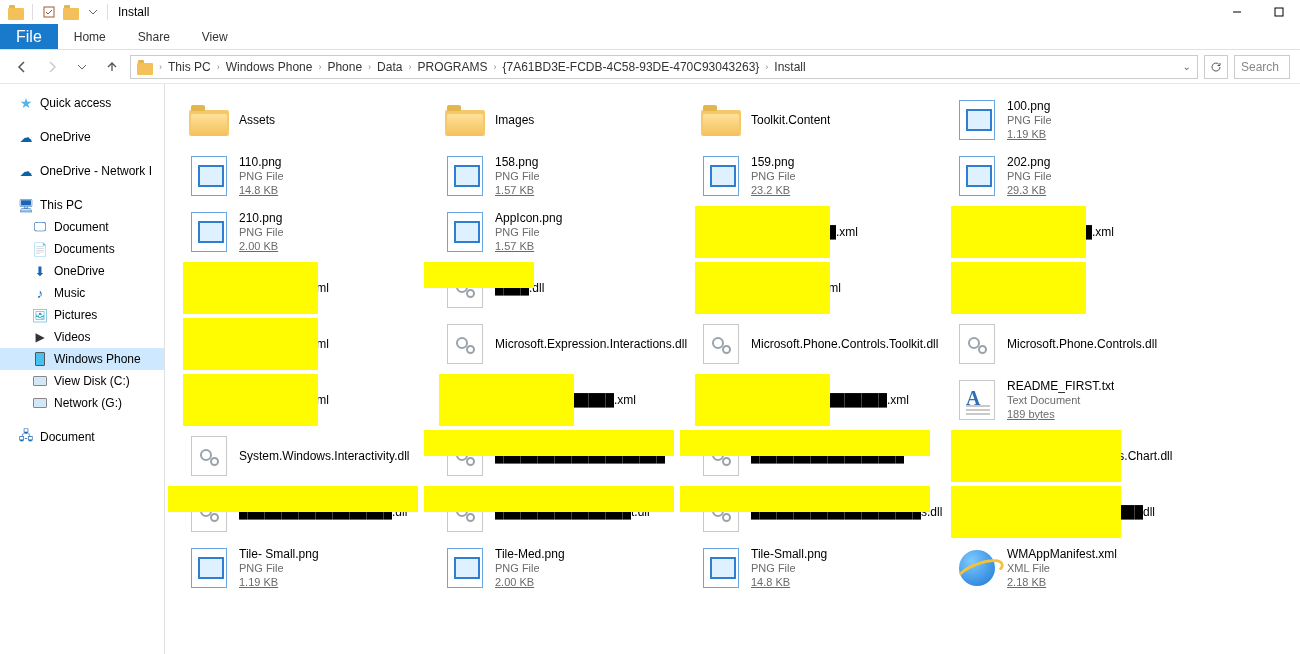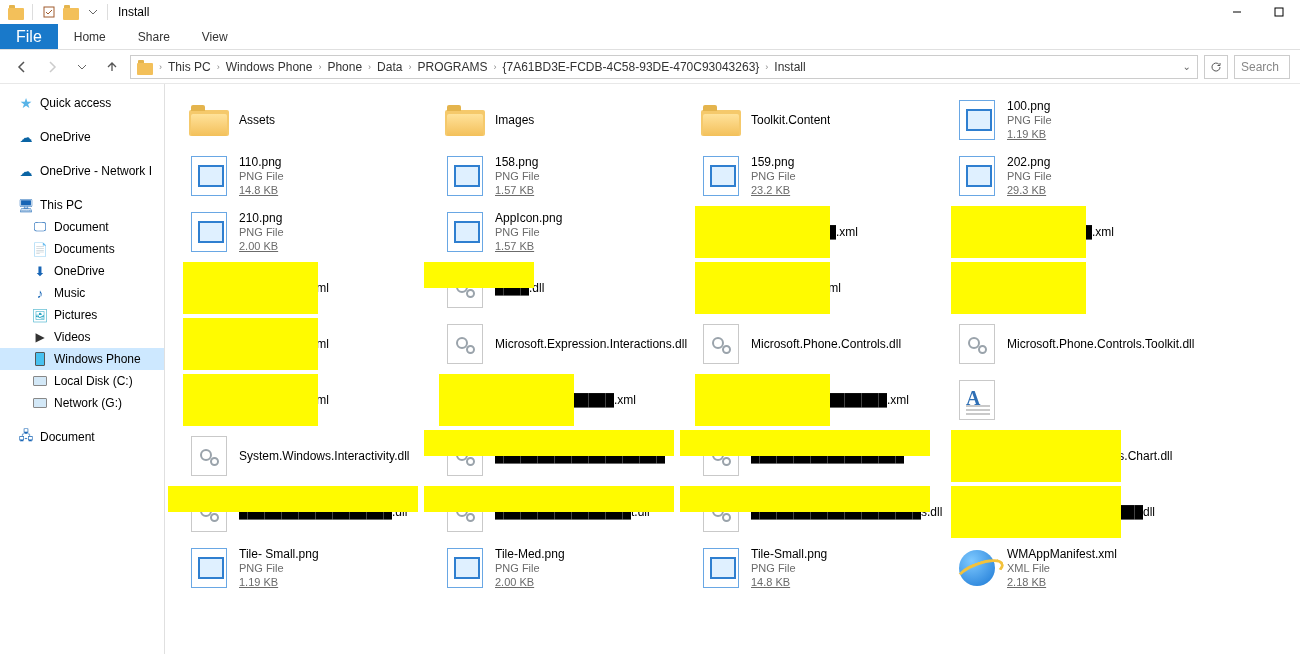--- a/index.html
+++ b/index.html
@@ -242,21 +242,21 @@
       <div class="np-item child selected">
           <span class="icon">
             <div class="phone16"></div>
           </span>
           <span>Windows Phone</span>
         </div>
       <div class="np-item child">
           <span class="icon">
             <div class="disk16"></div>
           </span>
-          <span>Local Disk (C:)</span>
+          <span>View Disk (C:)</span>
         </div>
       <div class="np-item child">
           <span class="icon">
             <div class="disk16"></div>
           </span>
           <span>Network (G:)</span>
         </div>
     </div>
     <div class="np-group">
       <div class="np-item">
@@ -476,32 +476,32 @@
           </div>
         </div>
         <div class="item">
           <div class="thumb">
             <div class="dll-ico">
               <div class="g1"></div>
               <div class="g2"></div>
             </div>
           </div>
           <div class="meta">
+            <div class="name">Microsoft.Phone.Controls.Toolkit.dll</div>
+          </div>
+        </div>
+        <div class="item">
+          <div class="thumb">
+            <div class="dll-ico">
+              <div class="g1"></div>
+              <div class="g2"></div>
+            </div>
+          </div>
+          <div class="meta">
             <div class="name">Microsoft.Phone.Controls.dll</div>
-          </div>
-        </div>
-        <div class="item">
-          <div class="thumb">
-            <div class="dll-ico">
-              <div class="g1"></div>
-              <div class="g2"></div>
-            </div>
-          </div>
-          <div class="meta">
-            <div class="name">Microsoft.Phone.Controls.Toolkit.dll</div>
           </div>
         </div>
         <div class="item">
           <div class="thumb">
             <div class="ie-ico"></div>
           </div>
           <div class="meta">
             <div class="name">████████.xml</div>
           </div>
           <div class="redact" style="left:0;top:2px;width:135px;height:52px;"></div>
@@ -524,20 +524,25 @@
           </div>
           <div class="redact" style="left:0;top:2px;width:135px;height:52px;"></div>
         </div>
         <div class="item">
           <div class="thumb">
             <div class="txt-ico">
               <div class="a">A</div>
               <div class="ln"></div>
             </div>
           </div>
+          <div class="meta">
+            <div class="name">README_FIRST.txt</div>
+            <div class="type">Text Document</div>
+            <div class="size">189 bytes</div>
+          </div>
         </div>
         <div class="item">
           <div class="thumb">
             <div class="dll-ico">
               <div class="g1"></div>
               <div class="g2"></div>
             </div>
           </div>
           <div class="meta">
             <div class="name">System.Windows.Interactivity.dll</div>

